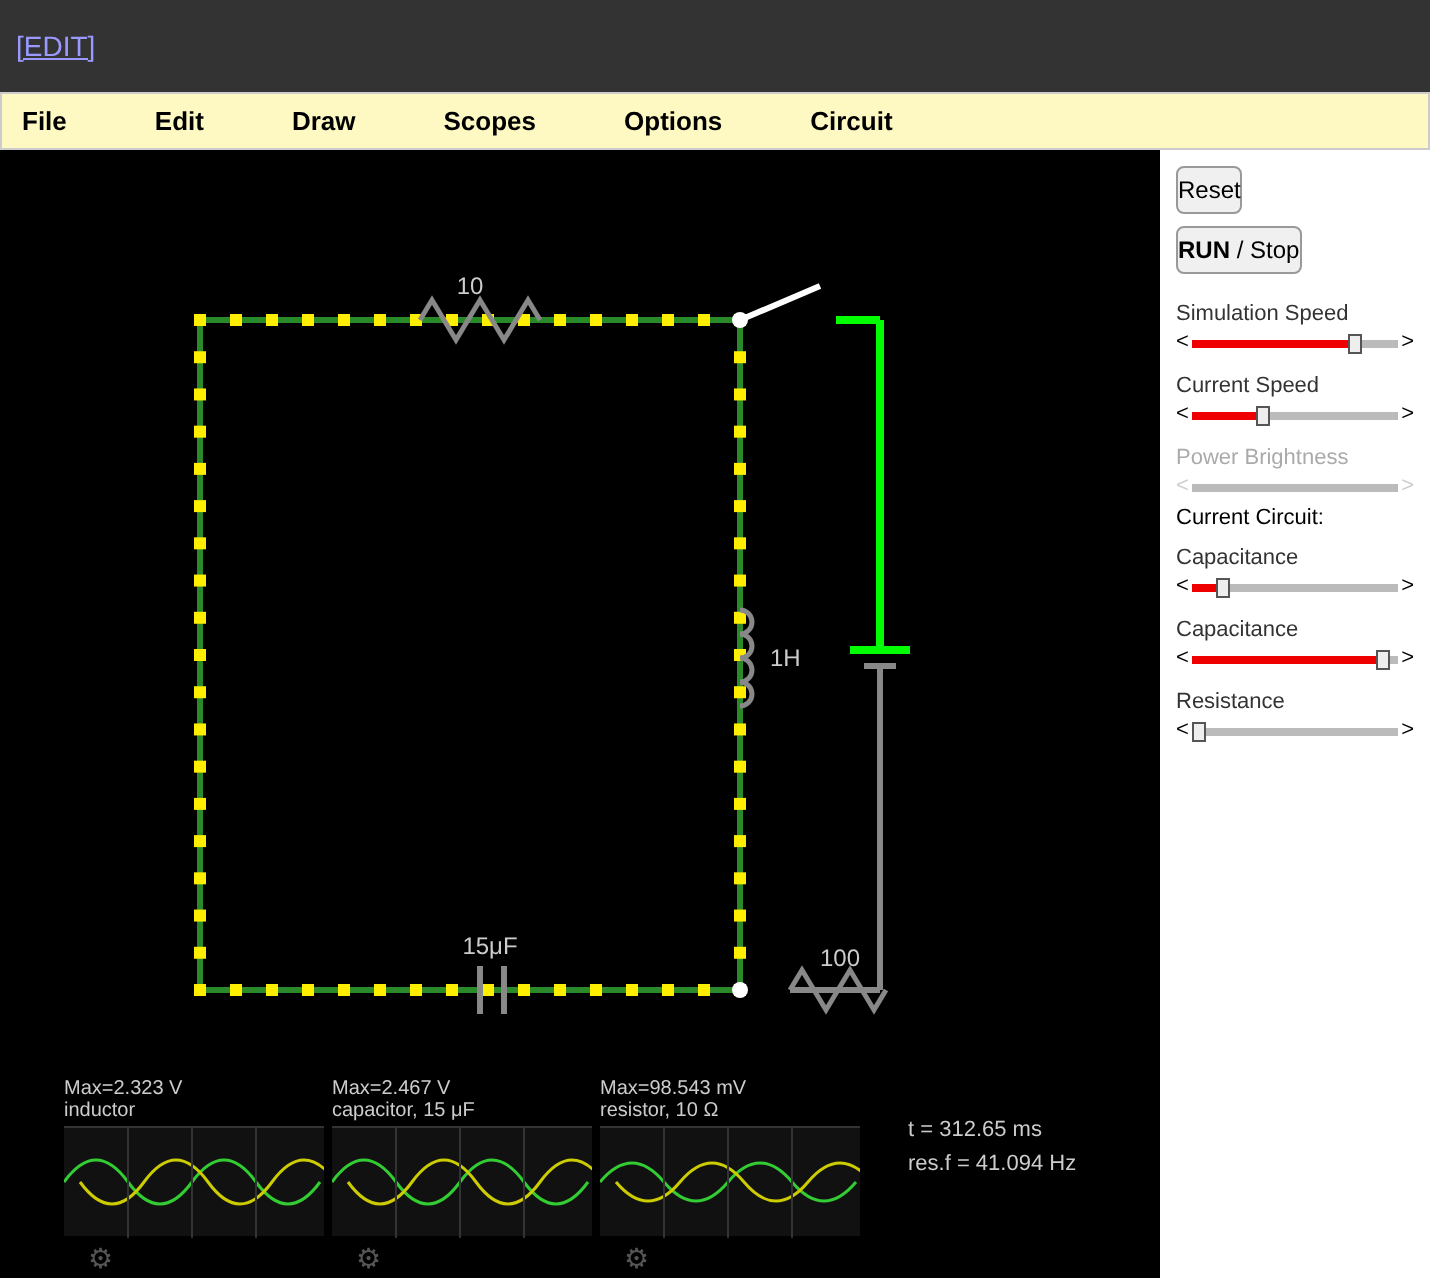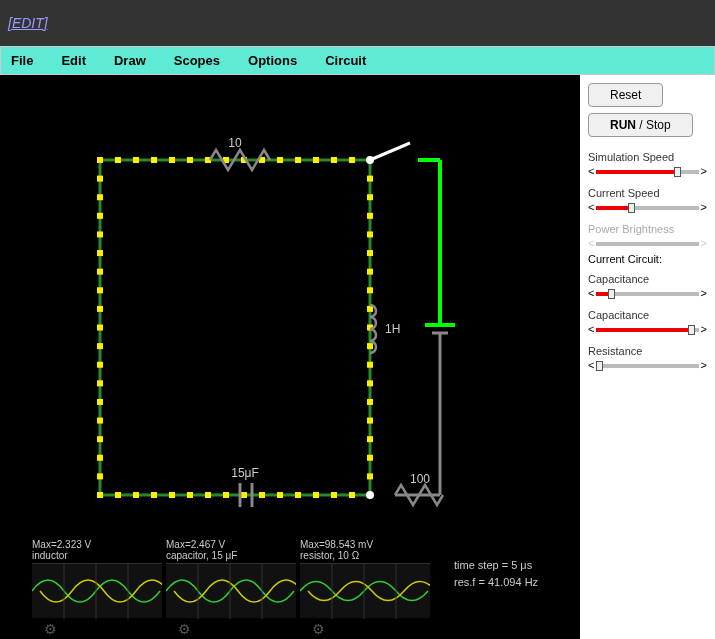--- a/index.html
+++ b/index.html
@@ -1,23 +1,23 @@
 <!DOCTYPE html>
 <html><head>
 <meta charset="utf-8">
 <style>
   * { box-sizing: border-box; margin: 0; padding: 0; }
   body { font-family: Arial, sans-serif; background: #333; width: 715px; height: 639px; overflow: hidden; }
-  .edit-link { color: #9999ff; text-decoration: underline; font-size: 14px; padding: 15px 8px; display: inline-block; font-style: italic; }
-  .menubar { background: #5eead4; border: 1px solid #ccc; padding: 6px 10px; display: flex; gap: 28px; }
+  .edit-link { color: #9999ff; text-decoration: underline; font-size: 14px; padding: 15px 8px; display: inline-block; }
+  .menubar { background: #fef9c3; border: 1px solid #ccc; padding: 6px 10px; display: flex; gap: 44px; }
   .menubar span { font-size: 13px; font-weight: bold; cursor: pointer; }
   .main { display: flex; height: 570px; }
   .canvas-area { flex: 1; background: #000; position: relative; }
   .sidebar { width: 135px; background: #fff; padding: 8px; font-size: 12px; }
-  .btn { background: #f0f0f0; border: 1px solid #999; border-radius: 4px; padding: 4px 21px; font-size: 12px; cursor: pointer; margin-bottom: 6px; display: inline-block; }
+  .btn { background: #f0f0f0; border: 1px solid #999; border-radius: 4px; padding: 4px 0; font-size: 12px; cursor: pointer; margin-bottom: 6px; display: inline-block; }
   .btn b { font-weight: bold; }
   .slider-label { font-size: 11px; color: #333; margin-top: 8px; }
   .slider-label.disabled { color: #aaa; }
   .slider { position: relative; height: 14px; margin: 2px 0; }
   .slider .track { position: absolute; left: 8px; right: 8px; top: 5px; height: 4px; background: #bbb; }
   .slider .fill { position: absolute; left: 8px; top: 5px; height: 4px; background: #e00; }
   .slider .thumb { position: absolute; top: 2px; width: 7px; height: 10px; background: #eee; border: 1px solid #555; }
   .slider .lt { position: absolute; left: 0; top: 0; font-size: 11px; }
   .slider .gt { position: absolute; right: 0; top: 0; font-size: 11px; }
   .section-label { font-size: 11px; }
@@ -216,21 +216,21 @@
               <path d="M0 27 Q16 46 32 27 T64 27 T96 27 T128 27" stroke="#cc0" stroke-width="1.5" fill="none" transform="translate(8,0)"></path>
               <g stroke="#333">
                 <line x1="32" y1="0" x2="32" y2="55"></line>
                 <line x1="64" y1="0" x2="64" y2="55"></line>
                 <line x1="96" y1="0" x2="96" y2="55"></line>
               </g>
             </svg></div>
         <span class="gear">⚙</span>
       </div>
       <div class="scope-info">
-        <div>time step = 5 μs</div>
+        <div>t = 312.65 ms</div>
         <div>res.f = 41.094 Hz</div>
       </div>
     </div>
 
   </div>
 
   <div class="sidebar">
     <button class="btn">Reset</button><br>
     <button class="btn"><b>RUN</b><span> / Stop</span></button>
     

